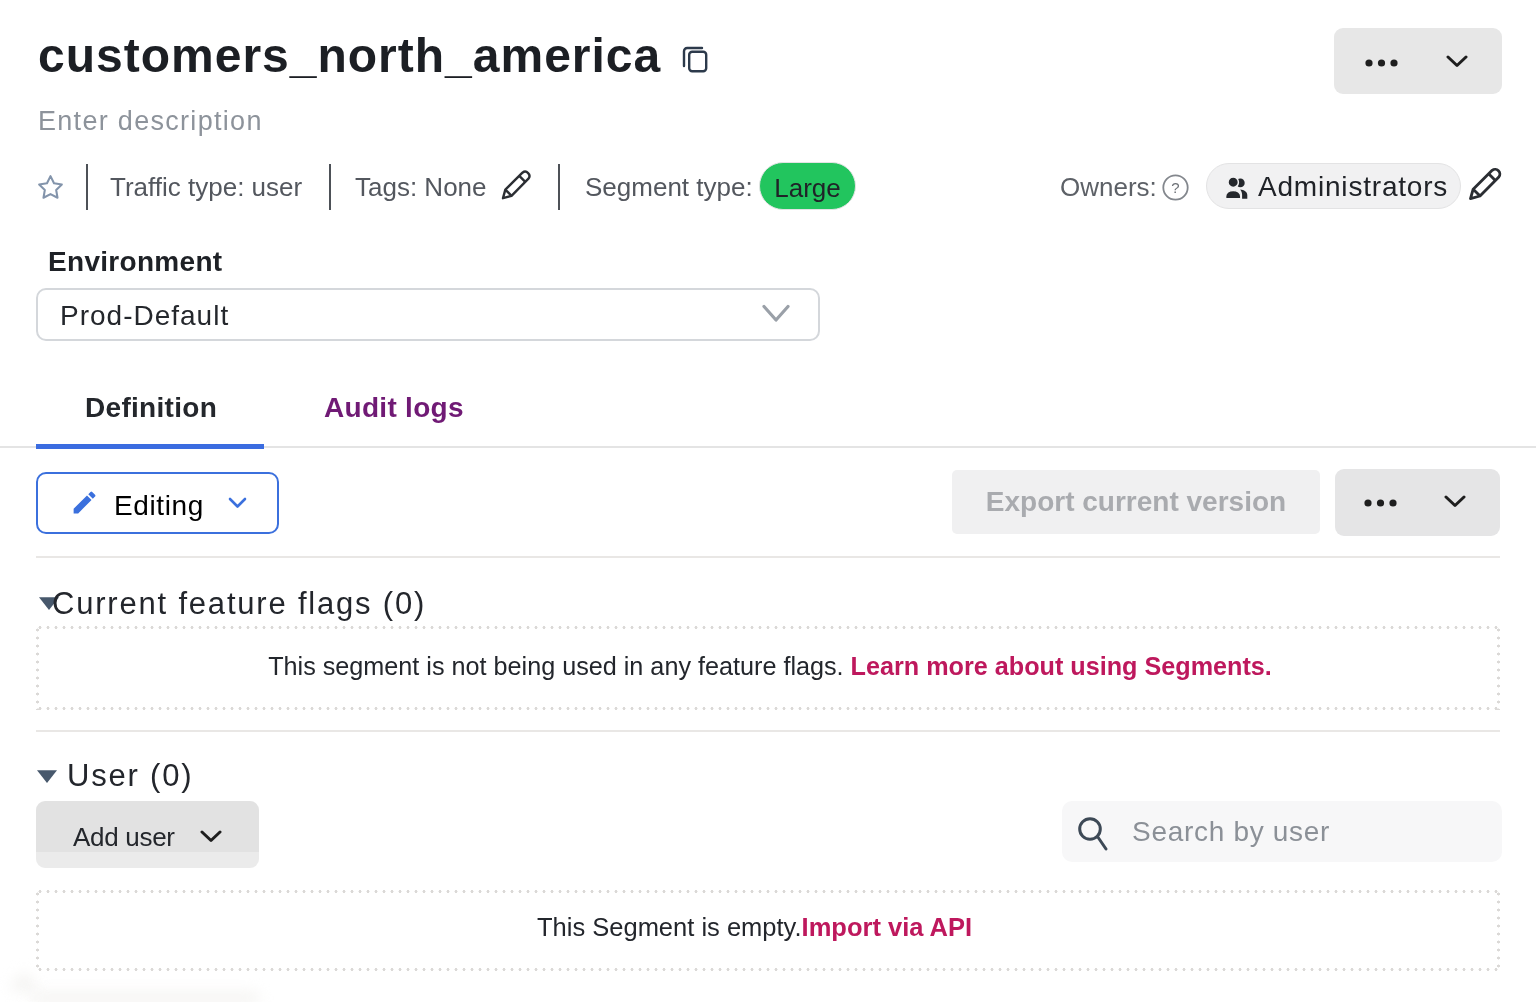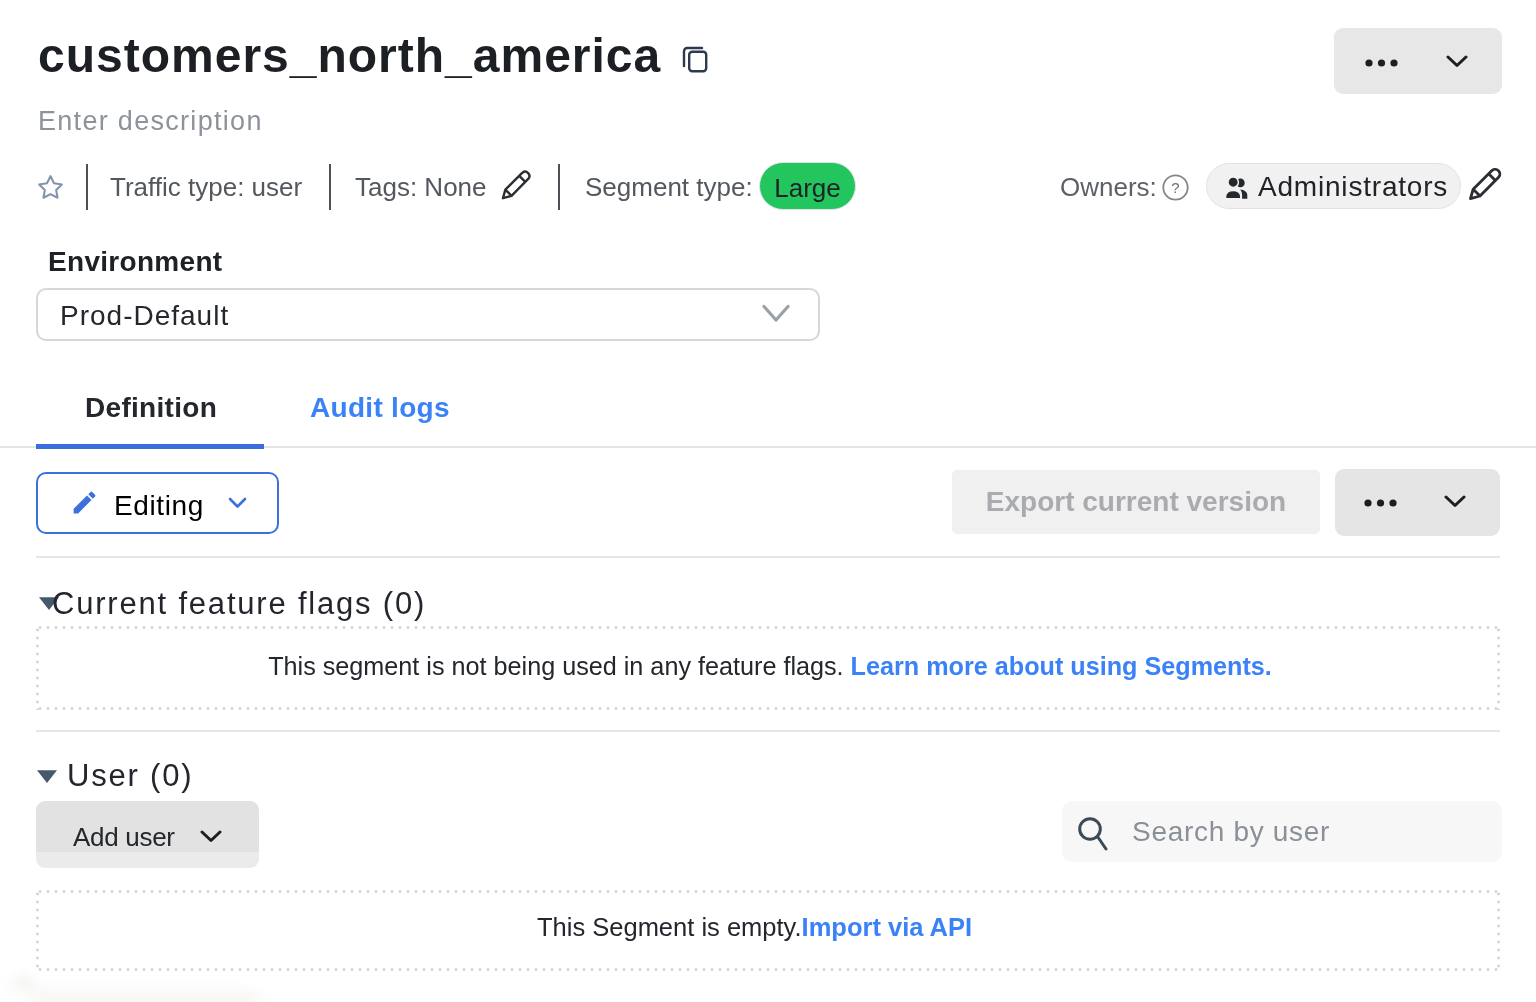--- a/index.html
+++ b/index.html
@@ -6,21 +6,21 @@
   html,body { width:1536px; height:1002px; background:#fff; font-family:"Liberation Sans", sans-serif; overflow:hidden; }
   body { position:relative; }
   .abs { position:absolute; }
   .dottedbox {
     background:
       radial-gradient(circle, #dbd9d7 1.45px, rgba(0,0,0,0) 1.55px) left top / 8px 3px repeat-x,
       radial-gradient(circle, #dbd9d7 1.45px, rgba(0,0,0,0) 1.55px) left bottom / 8px 3px repeat-x,
       radial-gradient(circle, #dbd9d7 1.45px, rgba(0,0,0,0) 1.55px) left top / 3px 8px repeat-y,
       radial-gradient(circle, #dbd9d7 1.45px, rgba(0,0,0,0) 1.55px) right top / 3px 8px repeat-y;
   }
-  .blue { color:#3b82f6; }
+  .blue { color:#be185d; }
 </style>
 </head>
 <body>
 
 <div class="abs" style="left:38px; top:28px; font-size:48px; font-weight:bold; color:#1c1f24; letter-spacing:1px;">customers_north_america</div>
 <svg class="abs" style="left:681px; top:43px;" width="28" height="30" viewBox="0 0 28 30" fill="none">
   <path d="M3 23 V8.2 A3.2 3.2 0 0 1 6.2 5 H21" stroke="#2c3a4b" stroke-width="2.4" stroke-linecap="round" fill="none"></path>
   <rect x="8.2" y="8.8" width="17" height="19.5" rx="3" stroke="#2c3a4b" stroke-width="2.4" fill="none"></rect>
 </svg>
 
@@ -74,21 +74,21 @@
 </svg>
 
 <div class="abs" style="left:36px; top:246px; font-size:28px; font-weight:bold; color:#1e2126; letter-spacing:0.3px;margin-left:12px;">Environment</div>
 <div class="abs" style="left:36px; top:288px; width:784px; height:53px; border:2px solid #d4d7db; border-radius:10px; background:#fff;"></div>
 <div class="abs" style="left:60px; top:300px; font-size:28px; color:#24272c; letter-spacing:1px;">Prod-Default</div>
 <svg class="abs" style="left:761px; top:303px;" width="30" height="21" viewBox="0 0 30 21" fill="none">
   <path d="M3 3.5 L15 17 L27 3.5" stroke="#9aa0a8" stroke-width="3.2" stroke-linecap="round" stroke-linejoin="round"></path>
 </svg>
 
 <div class="abs" style="left:85px; top:392px; font-size:28px; font-weight:bold; color:#24272c; letter-spacing:0.3px;">Definition</div>
-<div class="abs" style="left:310px; top:392px; font-size:28px; font-weight:bold; color:#3b82f6; letter-spacing:0.3px;">Audit logs</div>
+<div class="abs" style="left:324px; top:392px; font-size:28px; font-weight:bold; color:#701a75; letter-spacing:0.3px;">Audit logs</div>
 <div class="abs" style="left:0px; top:446px; width:1536px; height:2px; background:#e4e4e4;"></div>
 <div class="abs" style="left:36px; top:444px; width:228px; height:5px; background:#3b6ce0;"></div>
 
 <div class="abs" style="left:36px; top:472px; width:243px; height:62px; border:2px solid #3b70dd; border-radius:10px; background:#fff;"></div>
 <svg class="abs" style="left:70px; top:488px;" width="29" height="29" viewBox="0 0 24 24">
   <path fill="#3b70dd" d="M3 17.25V21h3.75L17.81 9.94l-3.75-3.75L3 17.25zM20.71 7.04a1 1 0 0 0 0-1.41l-2.34-2.34a1 1 0 0 0-1.41 0l-1.83 1.83 3.75 3.75 1.83-1.83z"></path>
 </svg>
 <div class="abs" style="left:114px; top:490px; font-size:28px; color:#000000; letter-spacing:0.6px;">Editing</div>
 <svg class="abs" style="left:228px; top:497px;" width="19" height="12" viewBox="0 0 19 12" fill="none">
   <path d="M2 2 L9.5 9.5 L17 2" stroke="#3b70dd" stroke-width="2.6" stroke-linecap="round" stroke-linejoin="round"></path>

